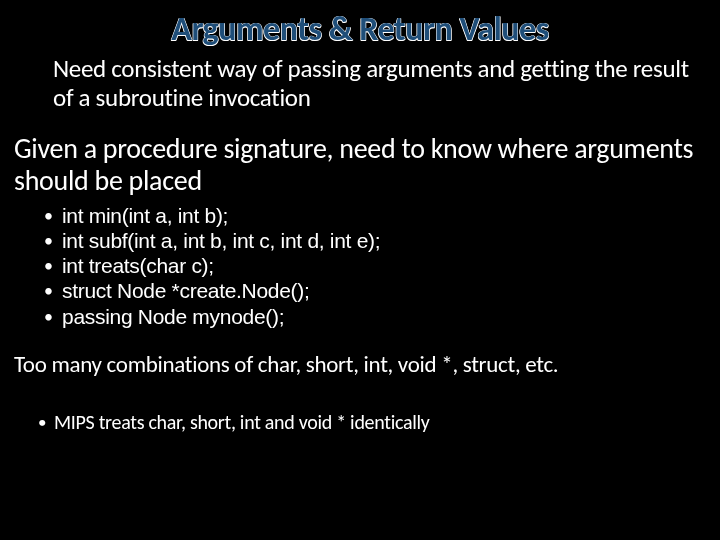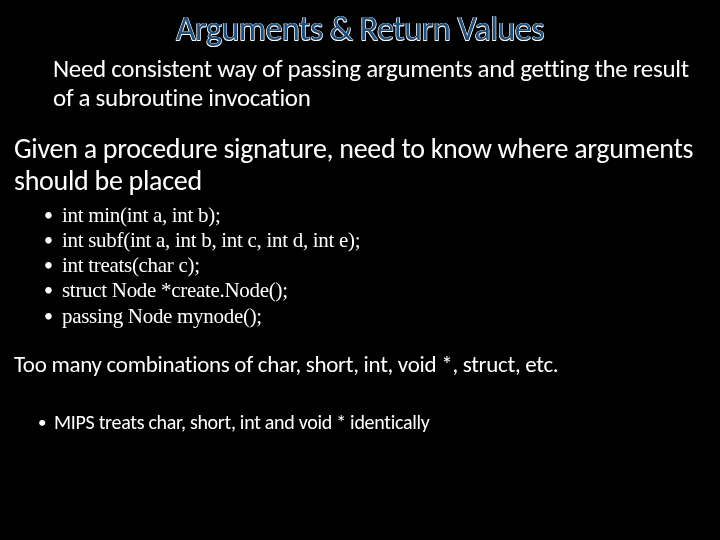--- a/index.html
+++ b/index.html
@@ -13,21 +13,21 @@
     }
     .slide {
       width: 100%;
       height: 100%;
       padding: 8px 14px 14px 14px;
     }
     .title {
       color: #1f4e79;
       text-shadow: 0.5px 0.5px 0 #fff, -0.5px 0.5px 0 #fff, 0.5px -0.5px 0 #fff, -0.5px -0.5px 0 #fff;
       font-size: 34px;
-      font-weight: 400;
+      font-weight: 700;
       text-align: center;
       margin-bottom: 6px;
       letter-spacing: -0.5px;
     }
     .paragraph {
       font-size: 25px;
       line-height: 1.15;
       margin-bottom: 20px;
       letter-spacing: -0.3px;
       margin-left: 39px;
@@ -37,21 +37,21 @@
       line-height: 1.15;
       margin-bottom: 6px;
       letter-spacing: -0.3px;
     }
     .code-list {
       list-style: none;
       padding-left: 48px;
       margin-bottom: 22px;
     }
     .code-list li {
-      font-family: Liberation Serif, serif;
+      font-family: Liberation Sans, sans-serif;
       font-size: 21px;
       line-height: 1.2;
       white-space: nowrap;
       letter-spacing: -0.3px;
     }
     .code-list li::before {
       content: "•";
       font-family: Calibri, Arial, sans-serif;
       display: inline-block;
       width: 18px;

